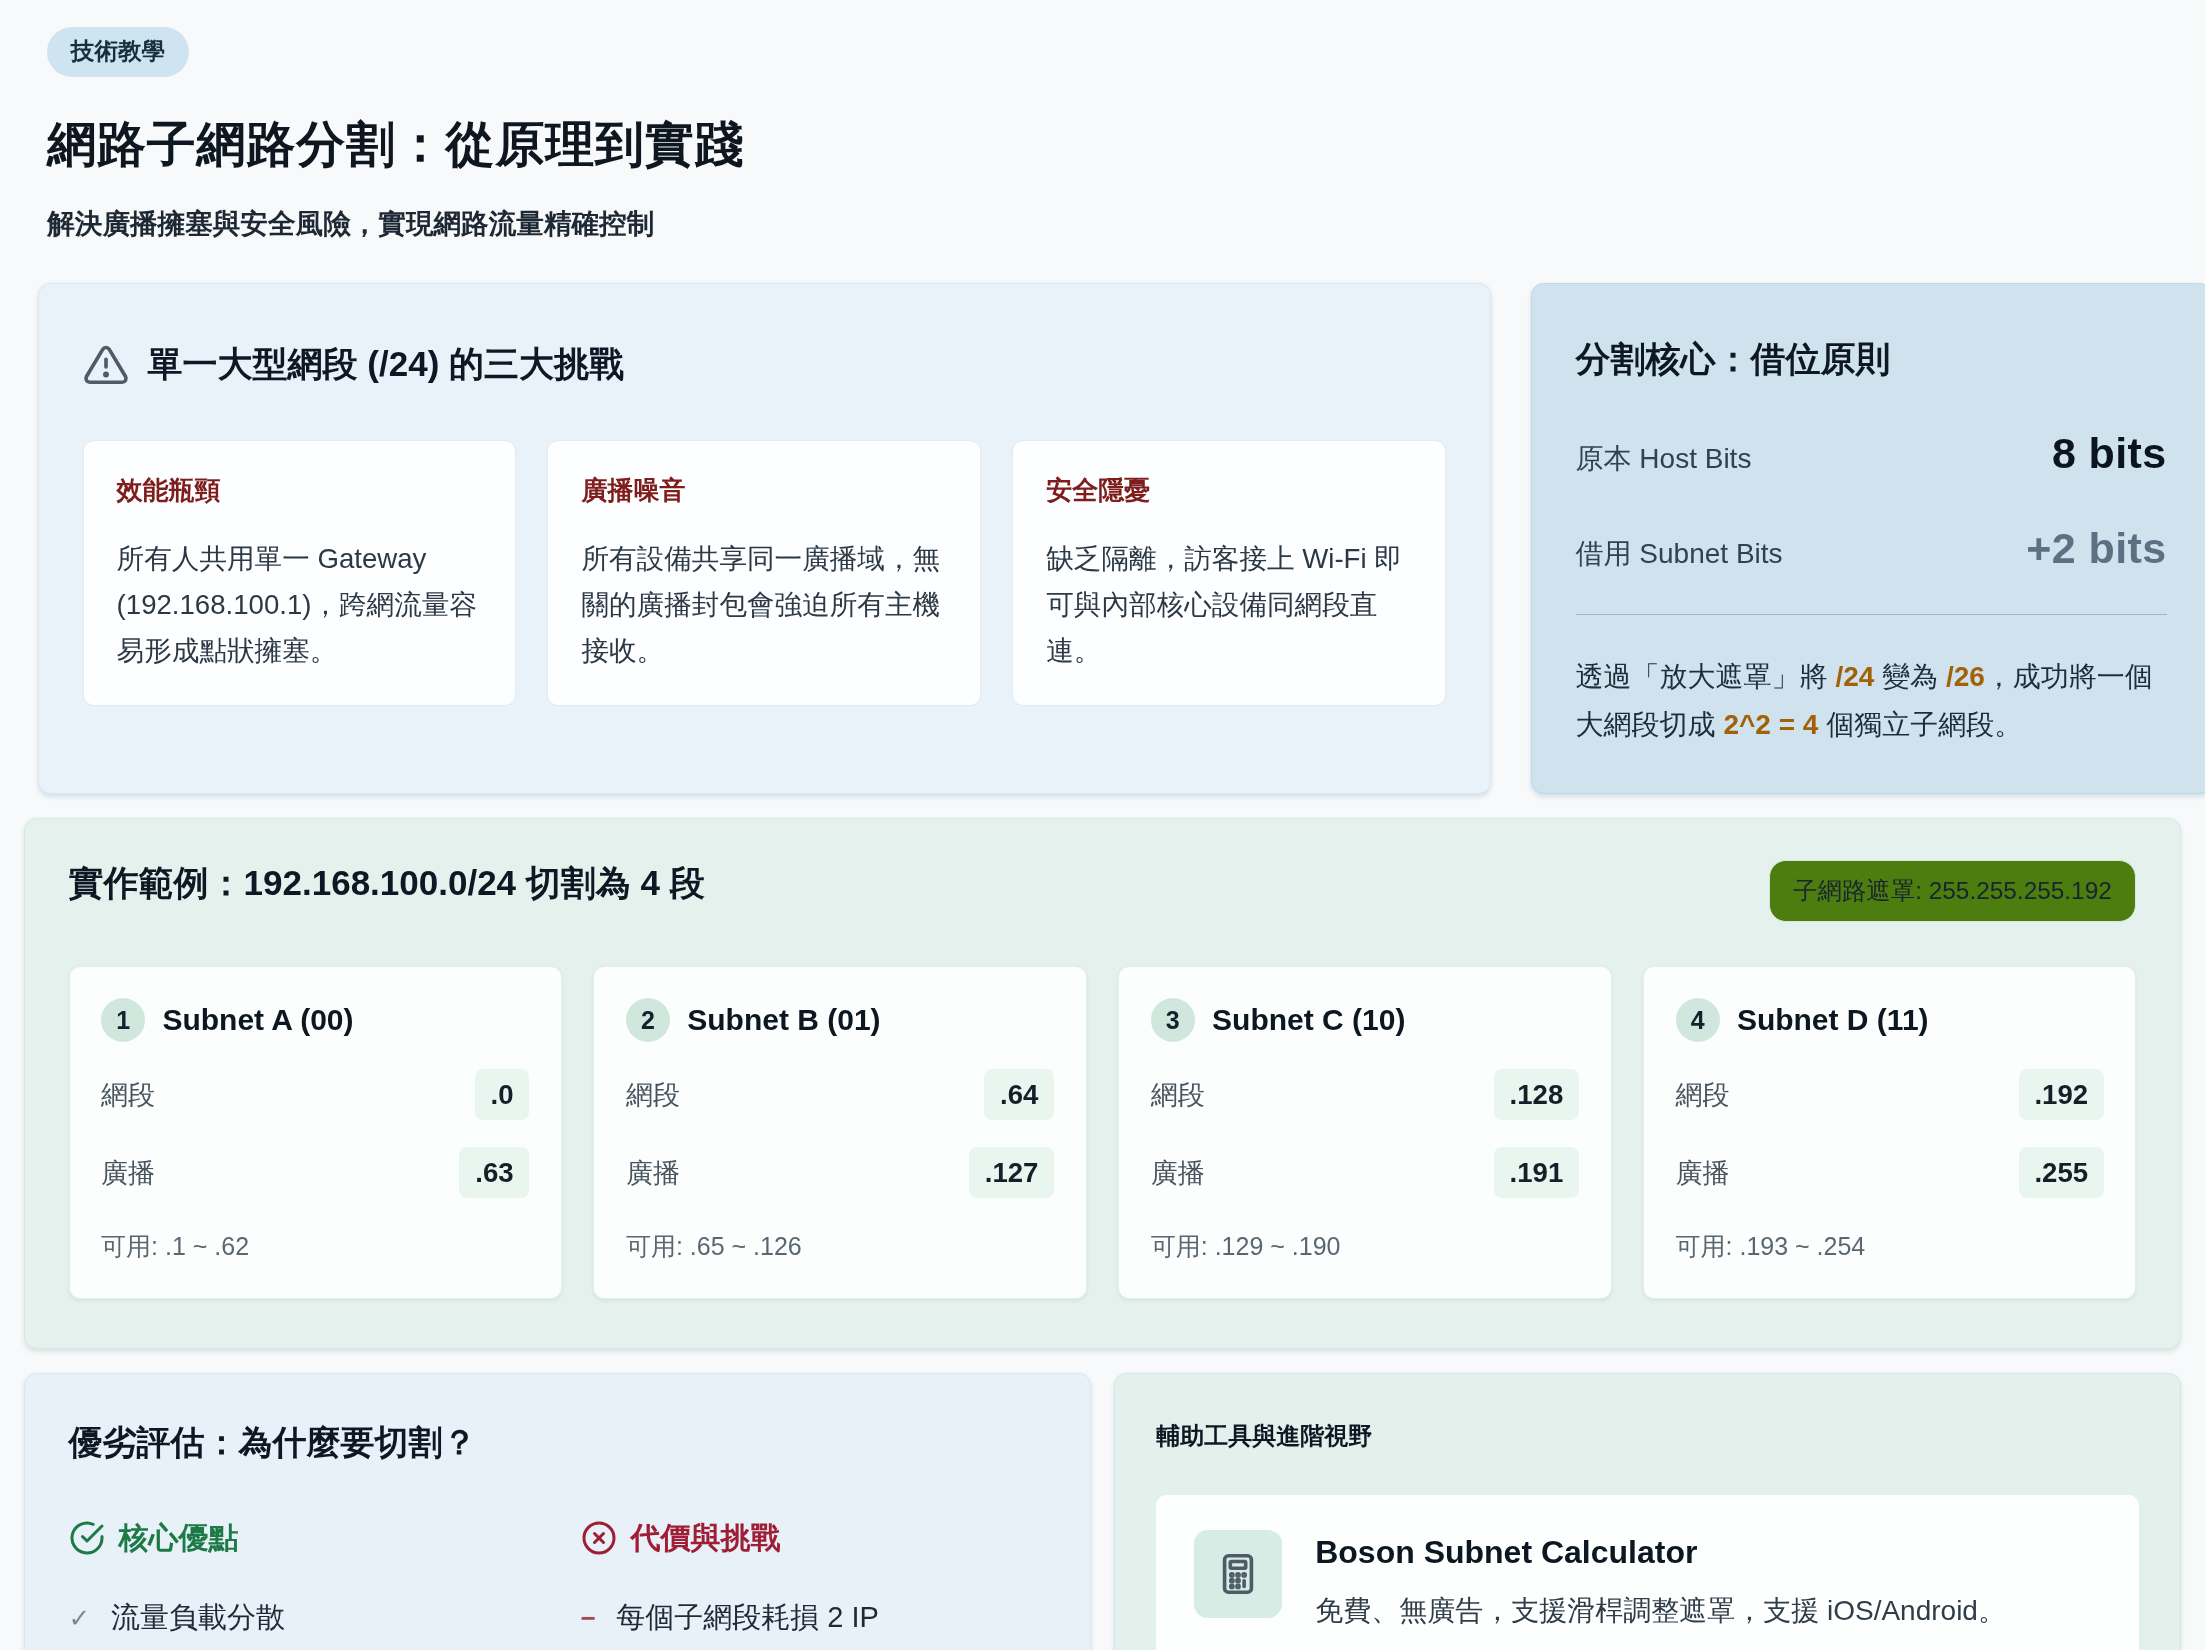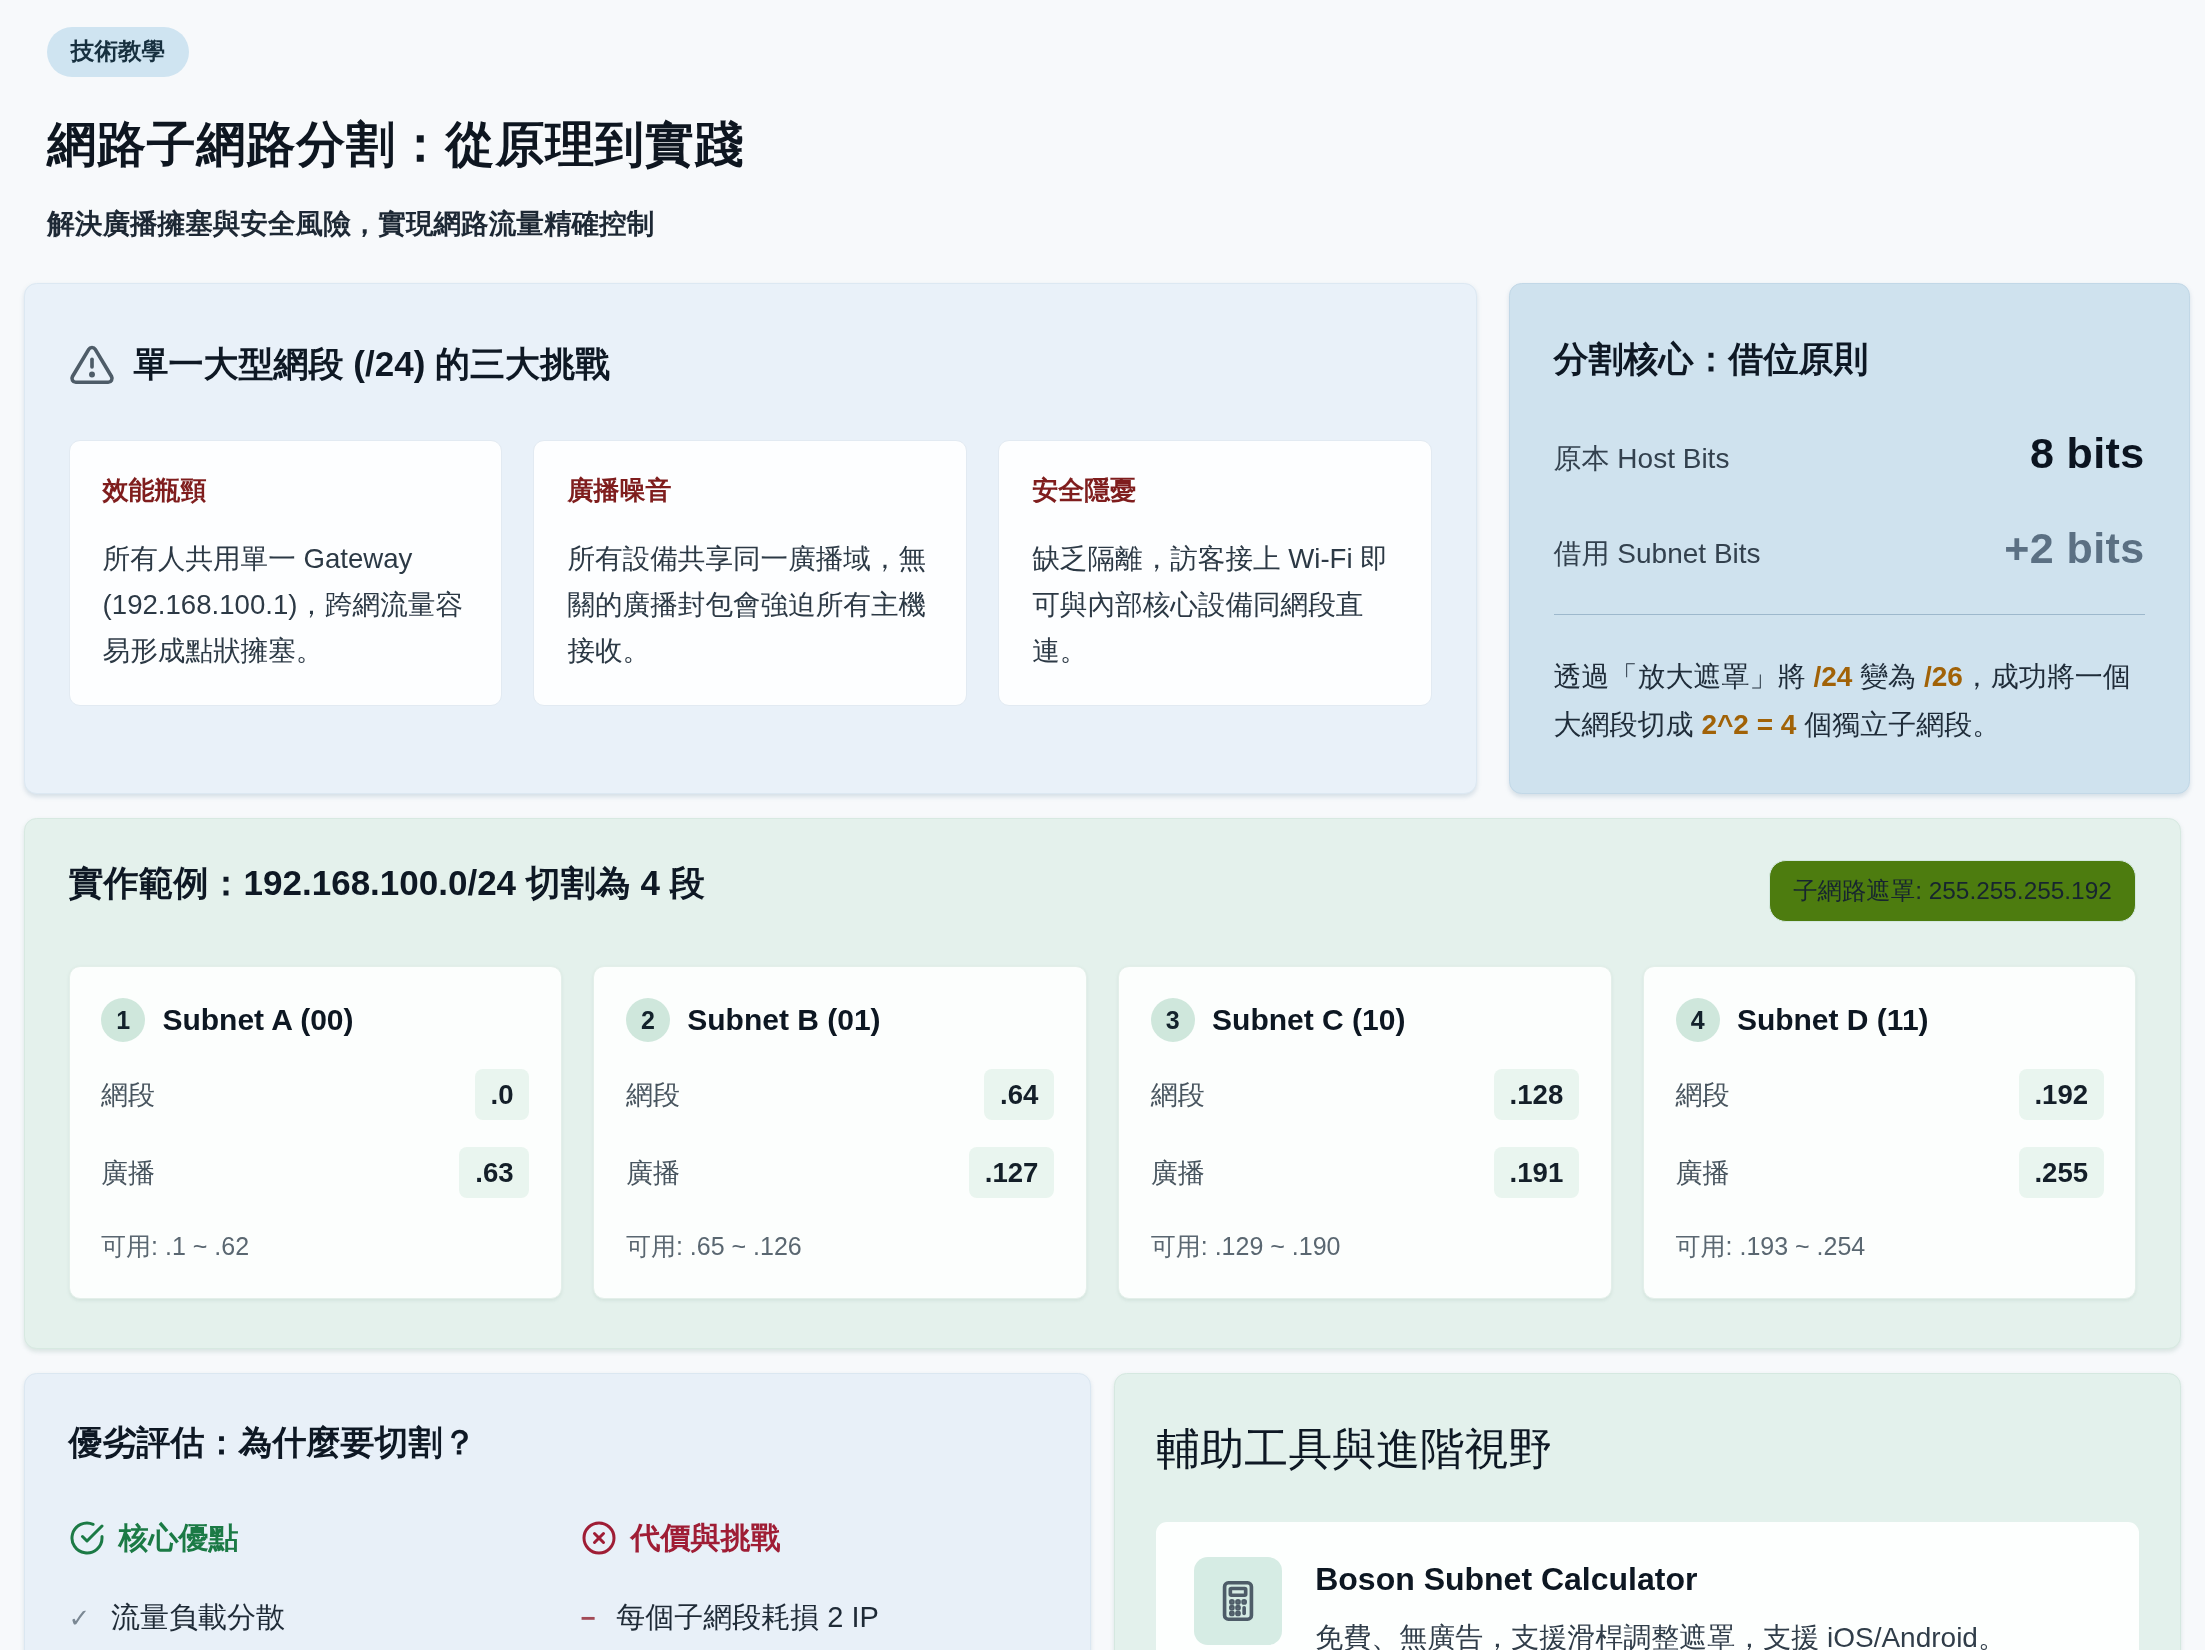--- a/index.html
+++ b/index.html
@@ -17,21 +17,21 @@
     font-weight:bold; font-size:23.6px; line-height:1;
     padding:13.4px 23.6px; border-radius:787px; margin-left:23.6px; margin-top:4.7px;
   }
   .page-title { font-size:49px; font-weight:bold; color:#0e1620; margin:35px 0 0 23.6px; letter-spacing:0.8px; }
   .page-subtitle { font-size:27.6px; font-weight:bold; color:#1d2834; margin:27px 0 0 23.6px; }
 
   
   .card { border-radius:12.6px; }
 
   
-  .row1 { display:grid; grid-template-columns:1453px 681px; gap:32px; margin-top:41px; }
+  .row1 { display:grid; grid-template-columns:1453px 681px; gap:40px; margin-top:41px;margin-left:14px; }
   .challenges-card {
     background:#e9f1f9; border:0.8px solid #dce8f2; padding:57px 44px 44px 44px; min-height:451px;
     box-shadow:0 2.4px 4.7px rgba(120,150,175,0.25);
   }
   .section-heading { display:flex; align-items:center; gap:19px; font-size:35px; font-weight:bold; color:#0e1824; }
   .challenge-grid { display:grid; grid-template-columns:repeat(3,1fr); gap:31.5px; margin-top:52px; }
   .challenge-item {
     background:#fdfeff; border:1.6px solid #e2eaf2; border-radius:11px; padding:31.5px 33px; min-height:241px;
   }
   .challenge-title { font-size:26px; font-weight:bold; color:#7f1d1d; }
@@ -92,21 +92,21 @@
   .eval-col-head.cons { color:#9f1d35; }
   .eval-item { display:flex; align-items:baseline; gap:20.5px; margin-top:39px; }
   .eval-bullet { font-size:26px; color:#7b8894; flex:0 0 auto; }
   .eval-bullet.cons { color:#a24a56; font-weight:bold; }
   .eval-text { font-size:29px; color:#1e2a36; }
 
   .tools-card {
     background:#e3f1ec; border:0.8px solid #d5e8e0; padding:46px 41px; min-height:441px;
     box-shadow:0 2.4px 4.7px rgba(120,160,145,0.22);
   }
-  .tools-title { font-size:44px; font-weight:normal; color:#0e1824; }
+  .tools-title { font-size:24px; font-weight:bold; color:#0e1824; }
   .app-card {
     background:#fdfffe; border-radius:11px; padding:35px 38px; margin-top:43px;
     display:flex; align-items:flex-start; gap:33px;
   }
   .app-icon-box {
     width:88px; height:88px; border-radius:14px; background:#d6ece4;
     display:flex; align-items:center; justify-content:center; flex:0 0 auto;
   }
   .app-name { font-size:32px; font-weight:bold; color:#0d1722; margin-top:4.7px; }
   .app-desc { font-size:28px; color:#303d49; margin-top:20.5px; }

